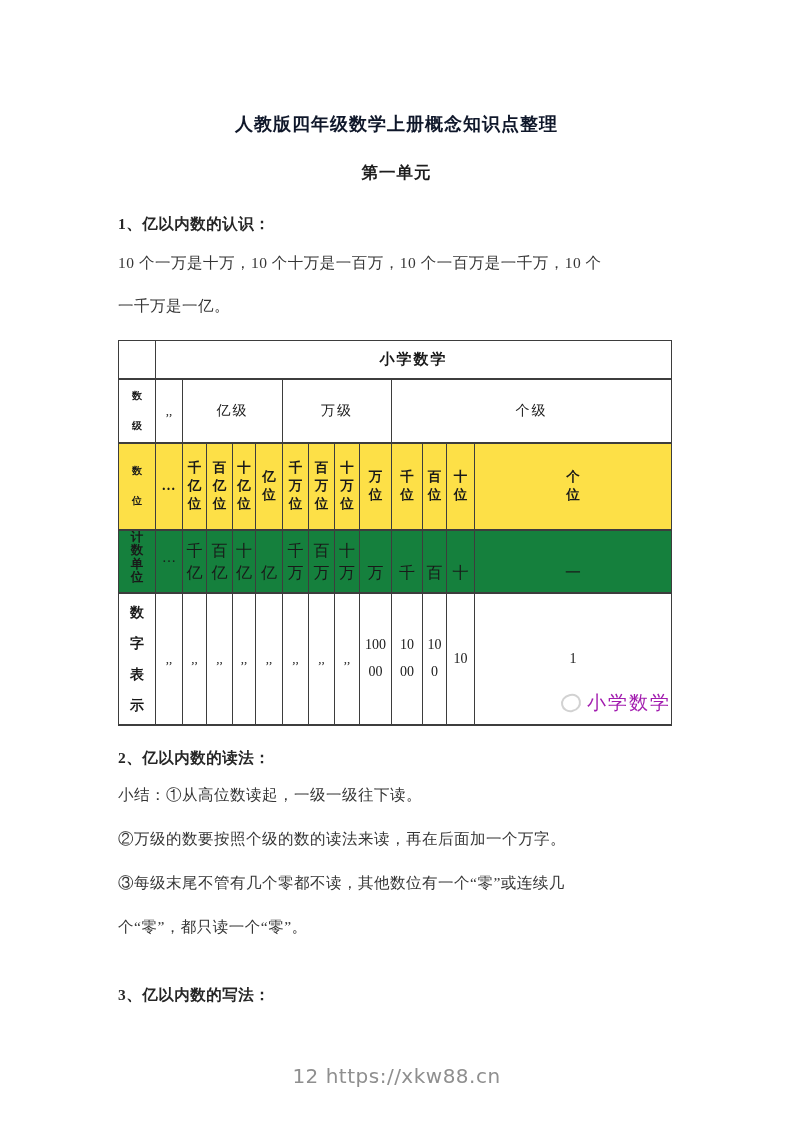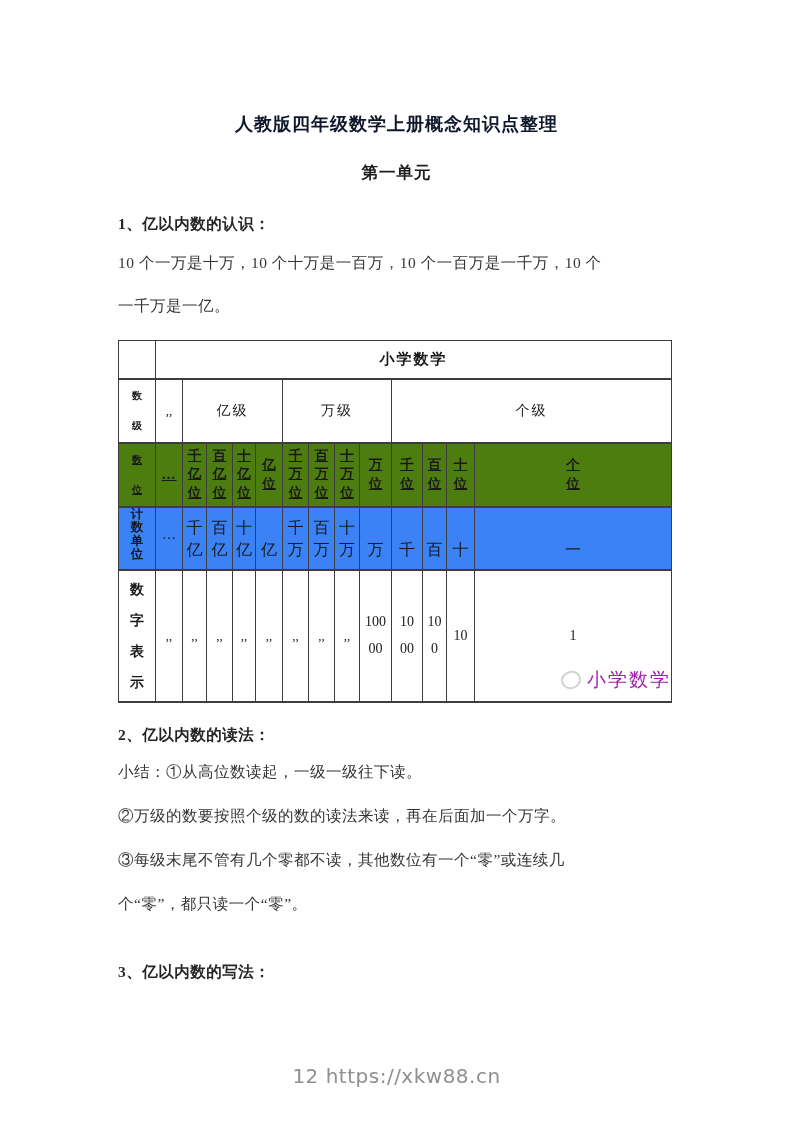--- a/index.html
+++ b/index.html
@@ -59,22 +59,22 @@
   table.pv td {
     border: 1px solid #3d3d3d;
     text-align: center;
     vertical-align: middle;
     font-size: 14px;
     color: #191919;
     overflow: hidden;
   }
   tr.row-top td { height: 38px; border-bottom-width: 2px; }
   tr.row-level td { height: 64px; }
-  tr.row-place td { height: 64px; background: #4d7c0f; border-top-width: 2px; border-bottom-width: 2px; text-decoration: underline; }
-  tr.row-unit td { height: 59px; background: #3b82f6; border-bottom-width: 2px; vertical-align: bottom; padding-bottom: 7px; }
+  tr.row-place td { height: 87px; background: #fde047; border-top-width: 2px; border-bottom-width: 2px; }
+  tr.row-unit td { height: 59px; background: #15803d; border-bottom-width: 2px; vertical-align: bottom; padding-bottom: 7px; }
   tr.row-num td { height: 132px; border-bottom-width: 2px; }
   .hdr { font-weight: bold; font-size: 15px; letter-spacing: 2px; }
   .grp { font-size: 14px; letter-spacing: 2px; }
   .stack {
     width: 1.05em;
     margin: 0 auto;
     word-break: break-all;
     font-weight: bold;
     line-height: 1.35;
     font-size: 13.5px;

